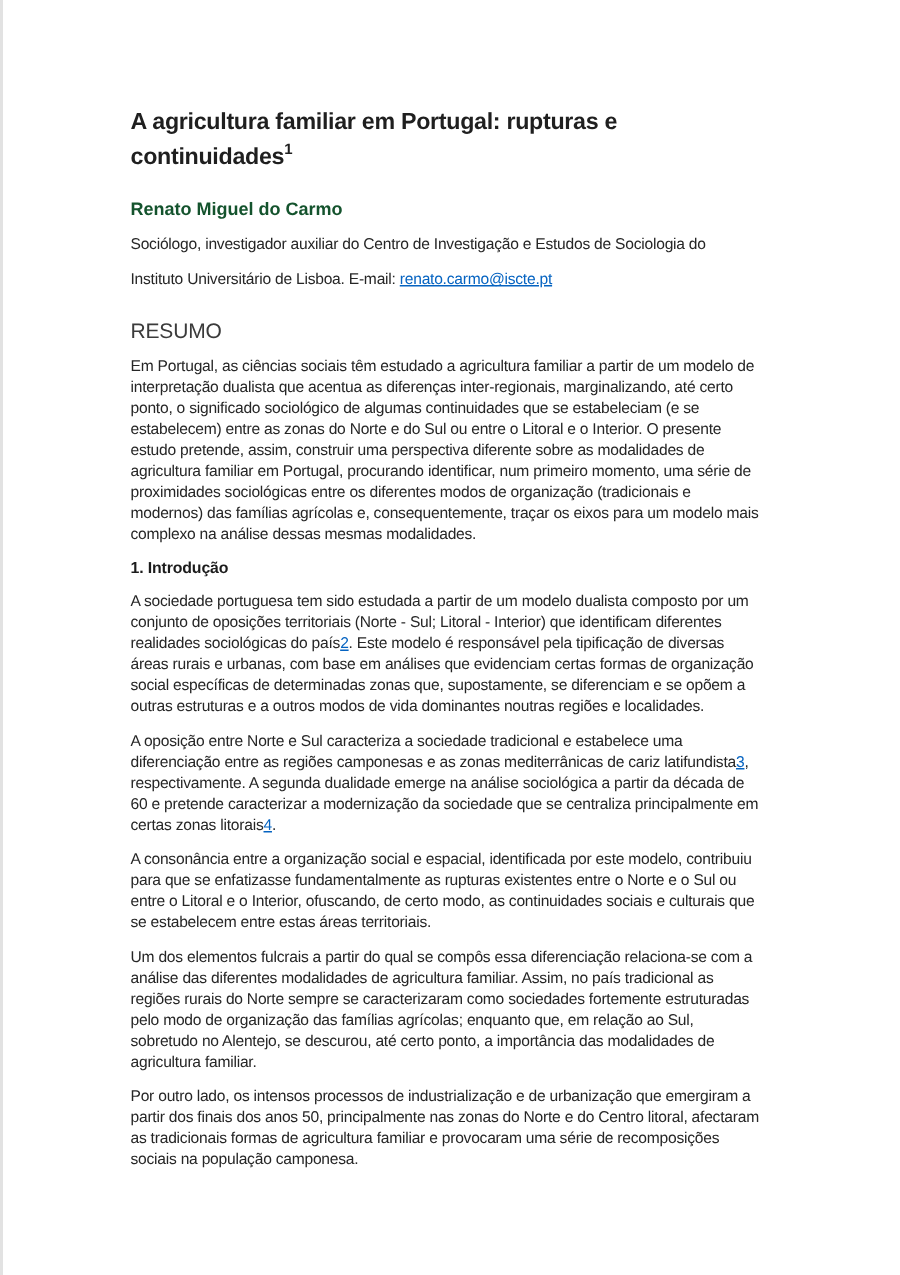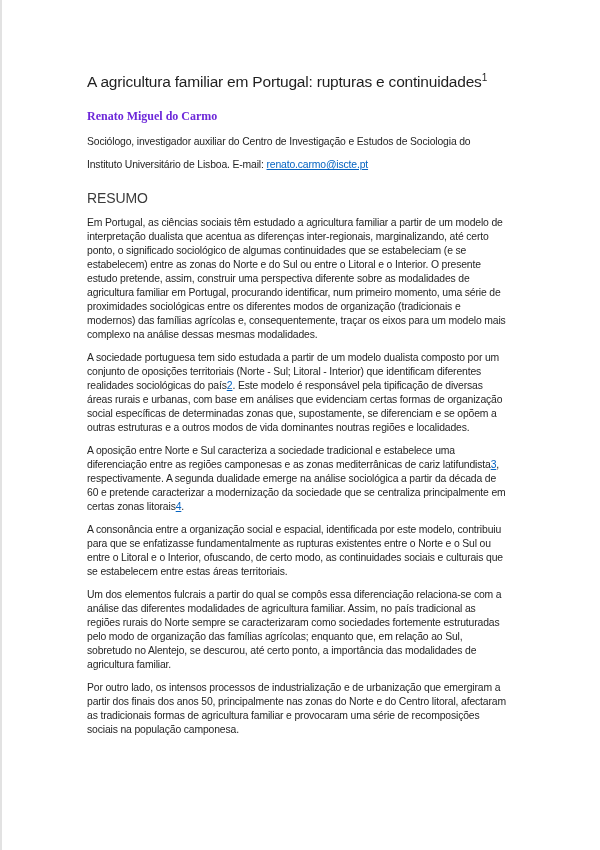--- a/index.html
+++ b/index.html
@@ -24,35 +24,34 @@
     background: #e2e2e2;
   }
   .page {
     box-sizing: border-box;
     padding: 70px 93px 0 87px;
     width: 600px;
   }
   h1.doc-title {
     font-size: 15.5px;
     line-height: 23px;
-    font-weight: normal;
+    font-weight: bold;
     letter-spacing: -0.2px;
     margin: 0 0 16px 0;
     color: var(--text, #1f1f1f);
   }
   h1.doc-title sup {
     font-size: 10px;
     line-height: 0;
   }
   .author-name {
     font-size: 12px;
     font-weight: bold;
     margin: 0 0 6px 0;
-    color: #6d28d9;
-    font-family: Liberation Serif, serif;
+    color: #14532d;
   }
   .affiliation {
     font-size: 10.4px;
     line-height: 23px;
     letter-spacing: -0.15px;
     margin: 0 0 14px 0;
     color: #262626;
   }
   .abstract-label {
     font-size: 14px;
@@ -90,20 +89,21 @@
   <h1 class="doc-title"><span>A agricultura familiar em Portugal: rupturas e continuidades</span><sup>1</sup></h1>
 
   <p class="author-name">Renato Miguel do Carmo</p>
 
   <p class="affiliation"><span>Sociólogo, investigador auxiliar do Centro de Investigação e Estudos de Sociologia do Instituto Universitário de Lisboa. E-mail: </span><a class="doc-link">renato.carmo@iscte.pt</a></p>
 
   <p class="abstract-label">RESUMO</p>
 
   <p class="para">Em Portugal, as ciências sociais têm estudado a agricultura familiar a partir de um modelo de interpretação dualista que acentua as diferenças inter-regionais, marginalizando, até certo ponto, o significado sociológico de algumas continuidades que se estabeleciam (e se estabelecem) entre as zonas do Norte e do Sul ou entre o Litoral e o Interior. O presente estudo pretende, assim, construir uma perspectiva diferente sobre as modalidades de agricultura familiar em Portugal, procurando identificar, num primeiro momento, uma série de proximidades sociológicas entre os diferentes modos de organização (tradicionais e modernos) das famílias agrícolas e, consequentemente, traçar os eixos para um modelo mais complexo na análise dessas mesmas modalidades.</p>
 
+  <h2 class="section-heading">1. Introdução</h2>
 
   <div>
       <p class="para"><span>A sociedade portuguesa tem sido estudada a partir de um modelo dualista composto por um conjunto de oposições territoriais (Norte - Sul; Litoral - Interior) que identificam diferentes realidades sociológicas do país</span><a class="doc-link">2</a><span>. Este modelo é responsável pela tipificação de diversas áreas rurais e urbanas, com base em análises que evidenciam certas formas de organização social específicas de determinadas zonas que, supostamente, se diferenciam e se opõem a outras estruturas e a outros modos de vida dominantes noutras regiões e localidades.</span></p>
       <p class="para"><span>A oposição entre Norte e Sul caracteriza a sociedade tradicional e estabelece uma diferenciação entre as regiões camponesas e as zonas mediterrânicas de cariz latifundista</span><a class="doc-link">3</a><span>, respectivamente. A segunda dualidade emerge na análise sociológica a partir da década de 60 e pretende caracterizar a modernização da sociedade que se centraliza principalmente em certas zonas litorais</span><a class="doc-link">4</a><span>.</span></p>
       <p class="para"><span>A consonância entre a organização social e espacial, identificada por este modelo, contribuiu para que se enfatizasse fundamentalmente as rupturas existentes entre o Norte e o Sul ou entre o Litoral e o Interior, ofuscando, de certo modo, as continuidades sociais e culturais que se estabelecem entre estas áreas territoriais.</span></p>
       <p class="para"><span>Um dos elementos fulcrais a partir do qual se compôs essa diferenciação relaciona-se com a análise das diferentes modalidades de agricultura familiar. Assim, no país tradicional as regiões rurais do Norte sempre se caracterizaram como sociedades fortemente estruturadas pelo modo de organização das famílias agrícolas; enquanto que, em relação ao Sul, sobretudo no Alentejo, se descurou, até certo ponto, a importância das modalidades de agricultura familiar.</span></p>
       <p class="para"><span>Por outro lado, os intensos processos de industrialização e de urbanização que emergiram a partir dos finais dos anos 50, principalmente nas zonas do Norte e do Centro litoral, afectaram as tradicionais formas de agricultura familiar e provocaram uma série de recomposições sociais na população camponesa.</span></p>
     </div>
 
 </div>

